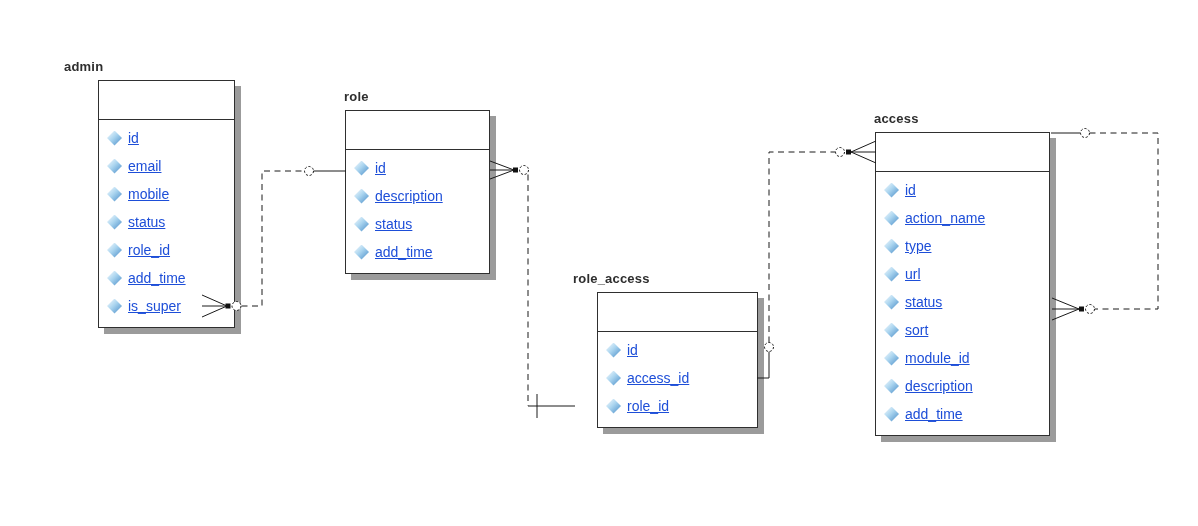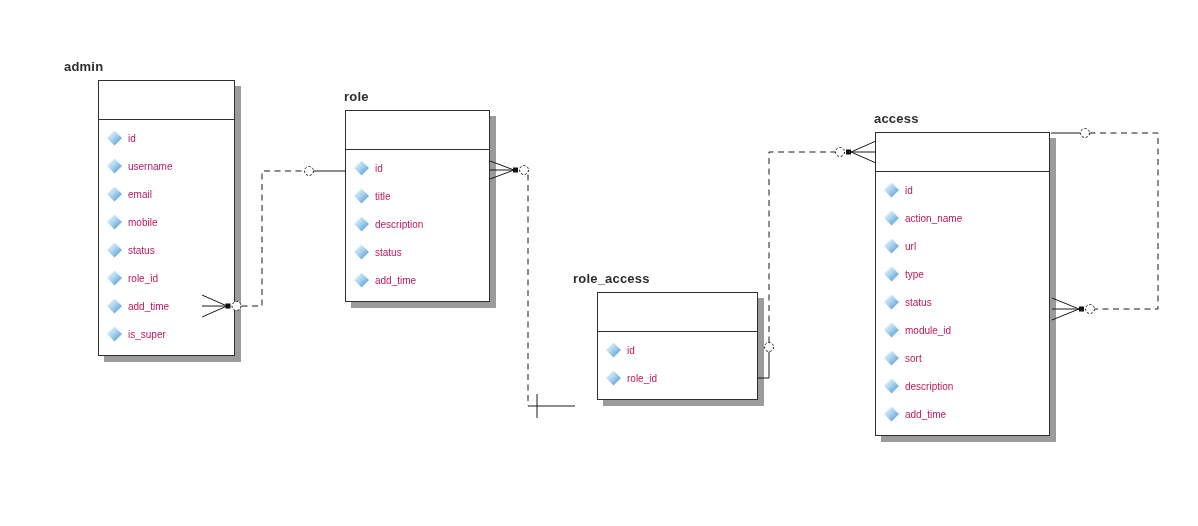--- a/index.html
+++ b/index.html
@@ -50,23 +50,24 @@
   }
   .field-icon {
     width: 15px;
     height: 15px;
     flex: 0 0 15px;
     clip-path: polygon(50% 0, 100% 50%, 50% 100%, 0 50%);
     background: linear-gradient(135deg, #f0f8fd 5%, #a9d4ef 45%, #5796cd 90%);
     margin-right: 6px;
   }
   .field-label {
-    font-size: 10px;
-    color: #be185d;
+    font-size: 14px;
+    color: #1d4ed8;
     white-space: nowrap;
+    text-decoration: underline;
   }
   svg.connectors {
     position: absolute;
     left: 0;
     top: 0;
     z-index: 3;
     pointer-events: none;
   }
   svg.connectors g { pointer-events: stroke; }
 </style>
@@ -118,24 +119,20 @@
     <div class="entity-title">admin</div>
     <div class="entity-box">
       <div class="entity-header"></div>
       <div class="entity-fields">
           <div class="field-row">
             <span class="field-icon"></span>
             <span class="field-label">id</span>
           </div>
           <div class="field-row">
             <span class="field-icon"></span>
-            <span class="field-label">username</span>
-          </div>
-          <div class="field-row">
-            <span class="field-icon"></span>
             <span class="field-label">email</span>
           </div>
           <div class="field-row">
             <span class="field-icon"></span>
             <span class="field-label">mobile</span>
           </div>
           <div class="field-row">
             <span class="field-icon"></span>
             <span class="field-label">status</span>
           </div>
@@ -159,24 +156,20 @@
     <div class="entity-title">role</div>
     <div class="entity-box">
       <div class="entity-header"></div>
       <div class="entity-fields">
           <div class="field-row">
             <span class="field-icon"></span>
             <span class="field-label">id</span>
           </div>
           <div class="field-row">
             <span class="field-icon"></span>
-            <span class="field-label">title</span>
-          </div>
-          <div class="field-row">
-            <span class="field-icon"></span>
             <span class="field-label">description</span>
           </div>
           <div class="field-row">
             <span class="field-icon"></span>
             <span class="field-label">status</span>
           </div>
           <div class="field-row">
             <span class="field-icon"></span>
             <span class="field-label">add_time</span>
           </div>
@@ -188,20 +181,24 @@
     <div class="entity-title">role_access</div>
     <div class="entity-box">
       <div class="entity-header"></div>
       <div class="entity-fields">
           <div class="field-row">
             <span class="field-icon"></span>
             <span class="field-label">id</span>
           </div>
           <div class="field-row">
             <span class="field-icon"></span>
+            <span class="field-label">access_id</span>
+          </div>
+          <div class="field-row">
+            <span class="field-icon"></span>
             <span class="field-label">role_id</span>
           </div>
         </div>
     </div>
   </div>
 
   <div class="entity" style="left:875px; top:85px; width:175px;margin-top:47px;">
     <div class="entity-title">access</div>
     <div class="entity-box">
       <div class="entity-header"></div>
@@ -209,40 +206,40 @@
           <div class="field-row">
             <span class="field-icon"></span>
             <span class="field-label">id</span>
           </div>
           <div class="field-row">
             <span class="field-icon"></span>
             <span class="field-label">action_name</span>
           </div>
           <div class="field-row">
             <span class="field-icon"></span>
+            <span class="field-label">type</span>
+          </div>
+          <div class="field-row">
+            <span class="field-icon"></span>
             <span class="field-label">url</span>
           </div>
           <div class="field-row">
             <span class="field-icon"></span>
-            <span class="field-label">type</span>
-          </div>
-          <div class="field-row">
-            <span class="field-icon"></span>
             <span class="field-label">status</span>
           </div>
           <div class="field-row">
             <span class="field-icon"></span>
+            <span class="field-label">sort</span>
+          </div>
+          <div class="field-row">
+            <span class="field-icon"></span>
             <span class="field-label">module_id</span>
           </div>
           <div class="field-row">
             <span class="field-icon"></span>
-            <span class="field-label">sort</span>
-          </div>
-          <div class="field-row">
-            <span class="field-icon"></span>
             <span class="field-label">description</span>
           </div>
           <div class="field-row">
             <span class="field-icon"></span>
             <span class="field-label">add_time</span>
           </div>
         </div>
     </div>
   </div>
 

